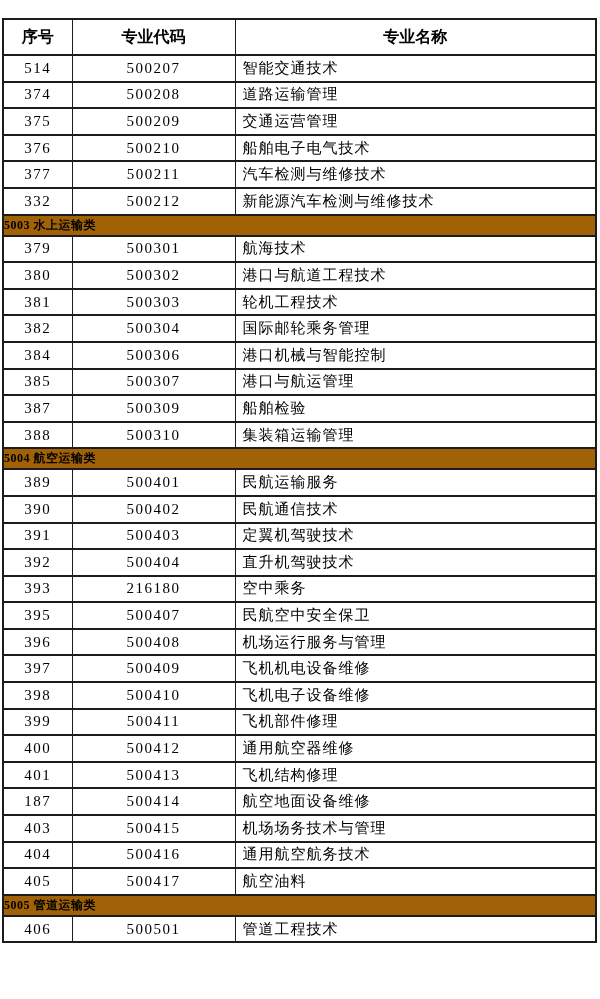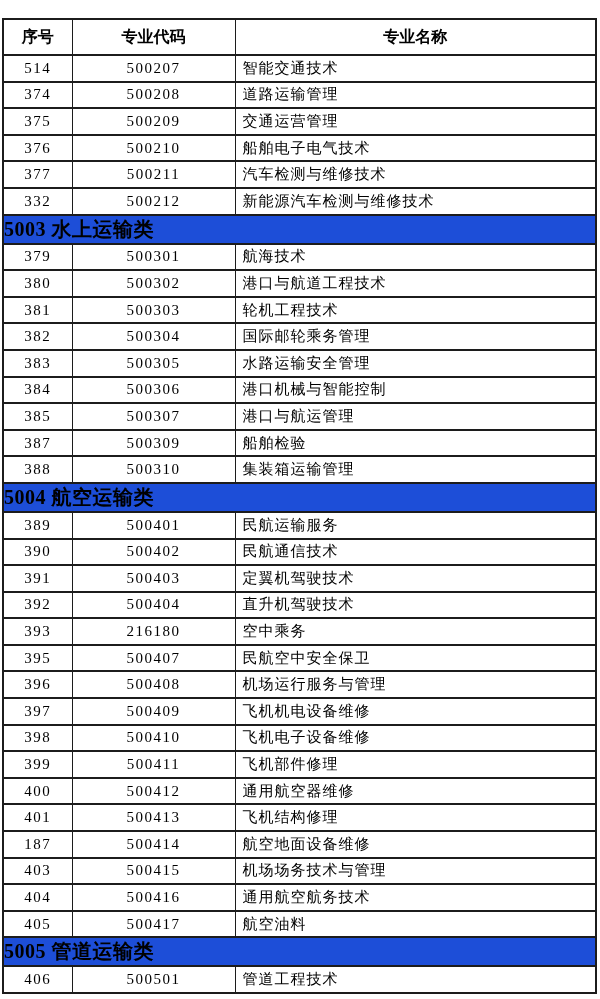--- a/index.html
+++ b/index.html
@@ -53,23 +53,23 @@
     text-align: center;
     letter-spacing: 1.5px;
     font-size: 15px;
   }
   td.name {
     text-align: left;
     padding-left: 7px;
     letter-spacing: 1px;
   }
   tr.section td {
-    background: #1d4ed8;
+    background: #a16207;
     height: 19px;
-    font-size: 20px;
+    font-size: 12px;
     font-weight: bold;
     text-align: left;
     padding-left: 0px;
     letter-spacing: 0.5px;
     border-top-width: 2px;
     border-bottom-width: 2px;
   }
 </style>
 </head>
 <body>
@@ -136,25 +136,20 @@
           <td class="num">381</td>
           <td class="num">500303</td>
           <td class="name">轮机工程技术</td>
         </tr>
         <tr>
           <td class="num">382</td>
           <td class="num">500304</td>
           <td class="name">国际邮轮乘务管理</td>
         </tr>
         <tr>
-          <td class="num">383</td>
-          <td class="num">500305</td>
-          <td class="name">水路运输安全管理</td>
-        </tr>
-        <tr>
           <td class="num">384</td>
           <td class="num">500306</td>
           <td class="name">港口机械与智能控制</td>
         </tr>
         <tr>
           <td class="num">385</td>
           <td class="num">500307</td>
           <td class="name">港口与航运管理</td>
         </tr>
         <tr>

